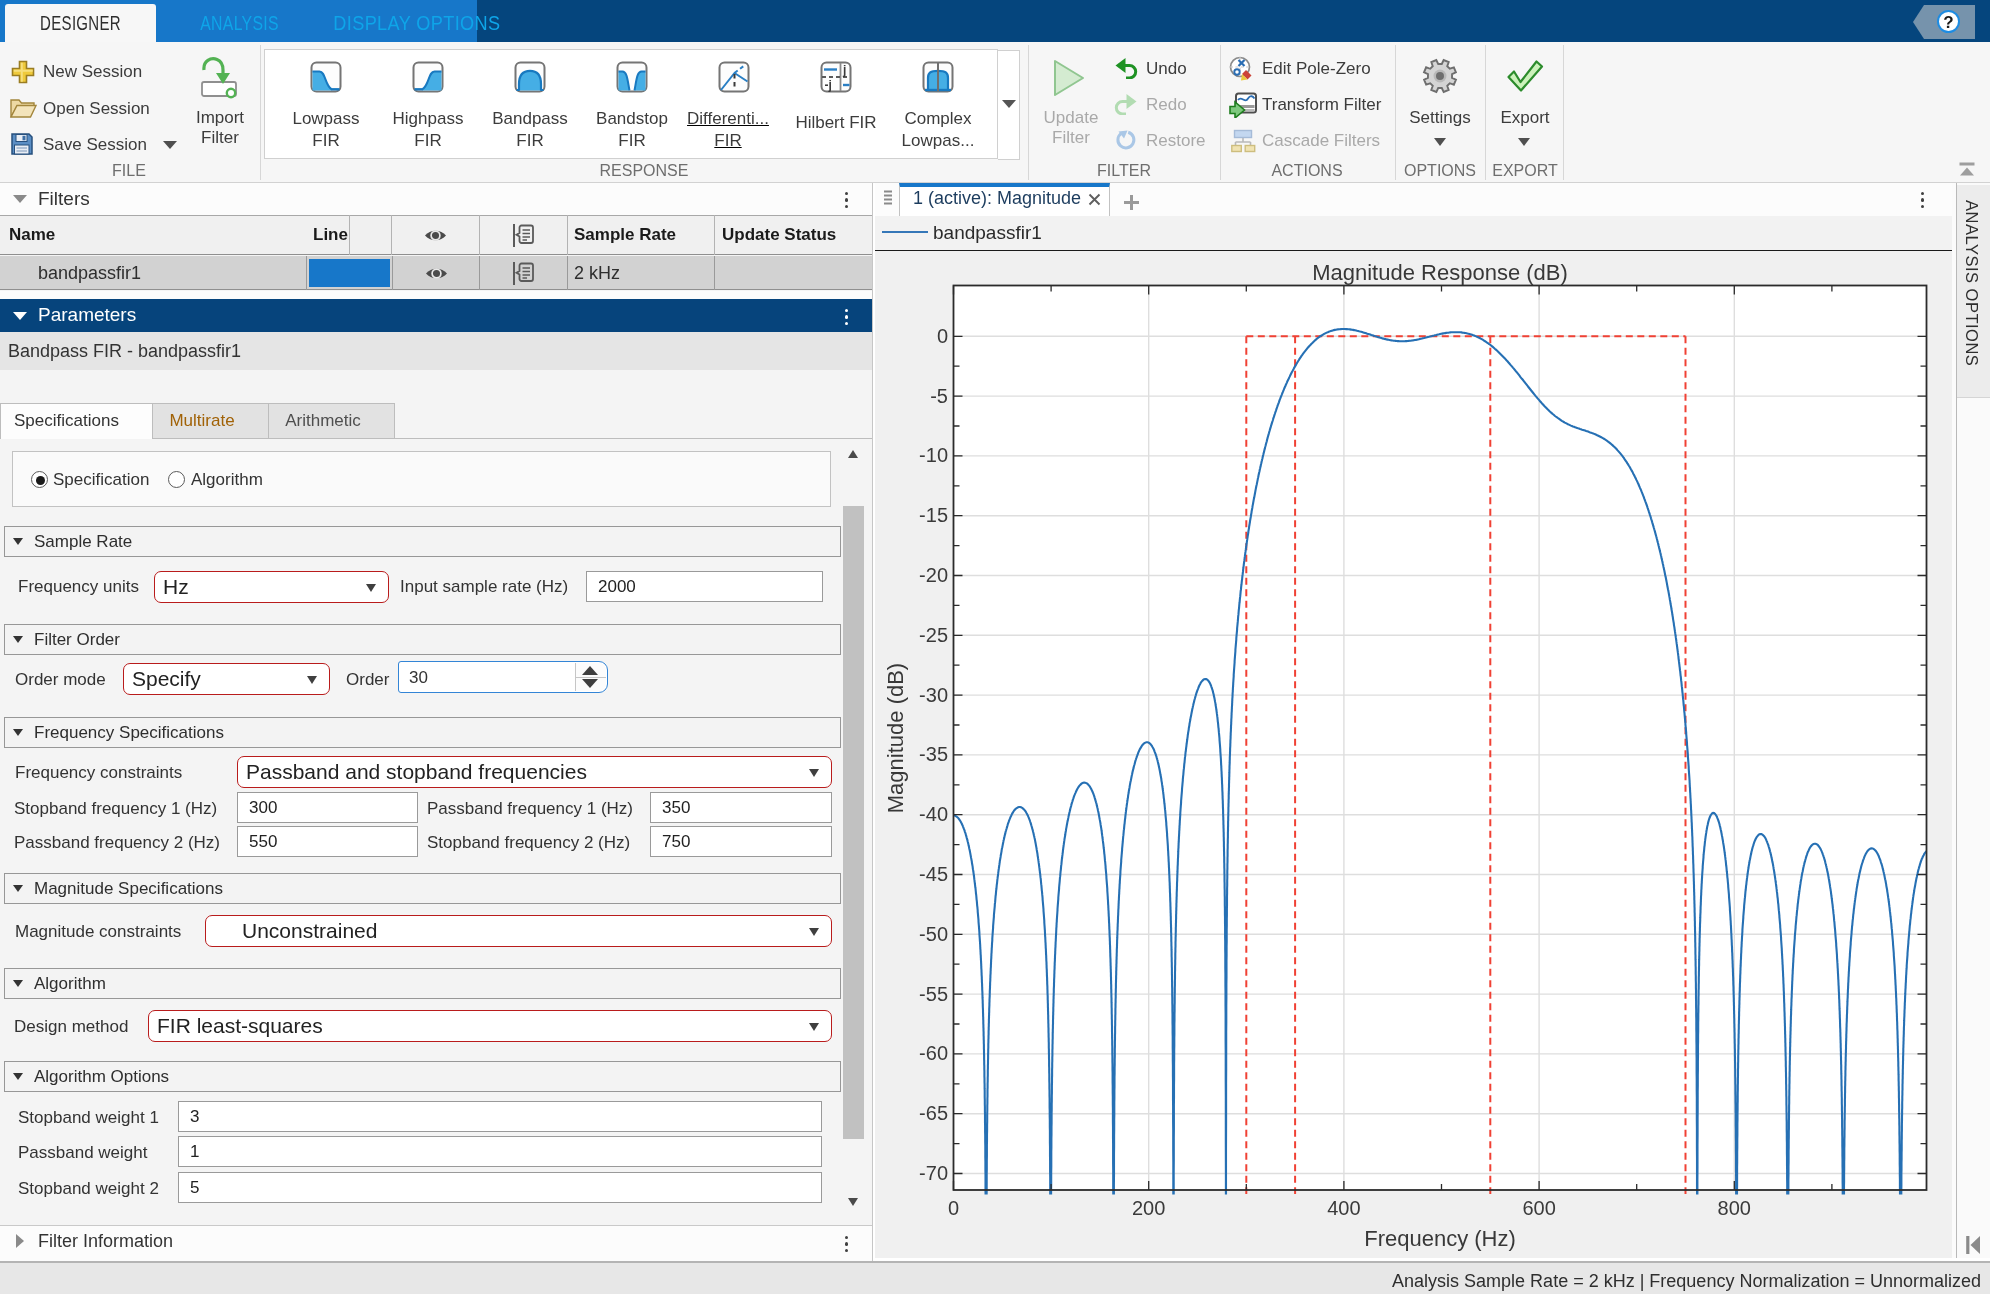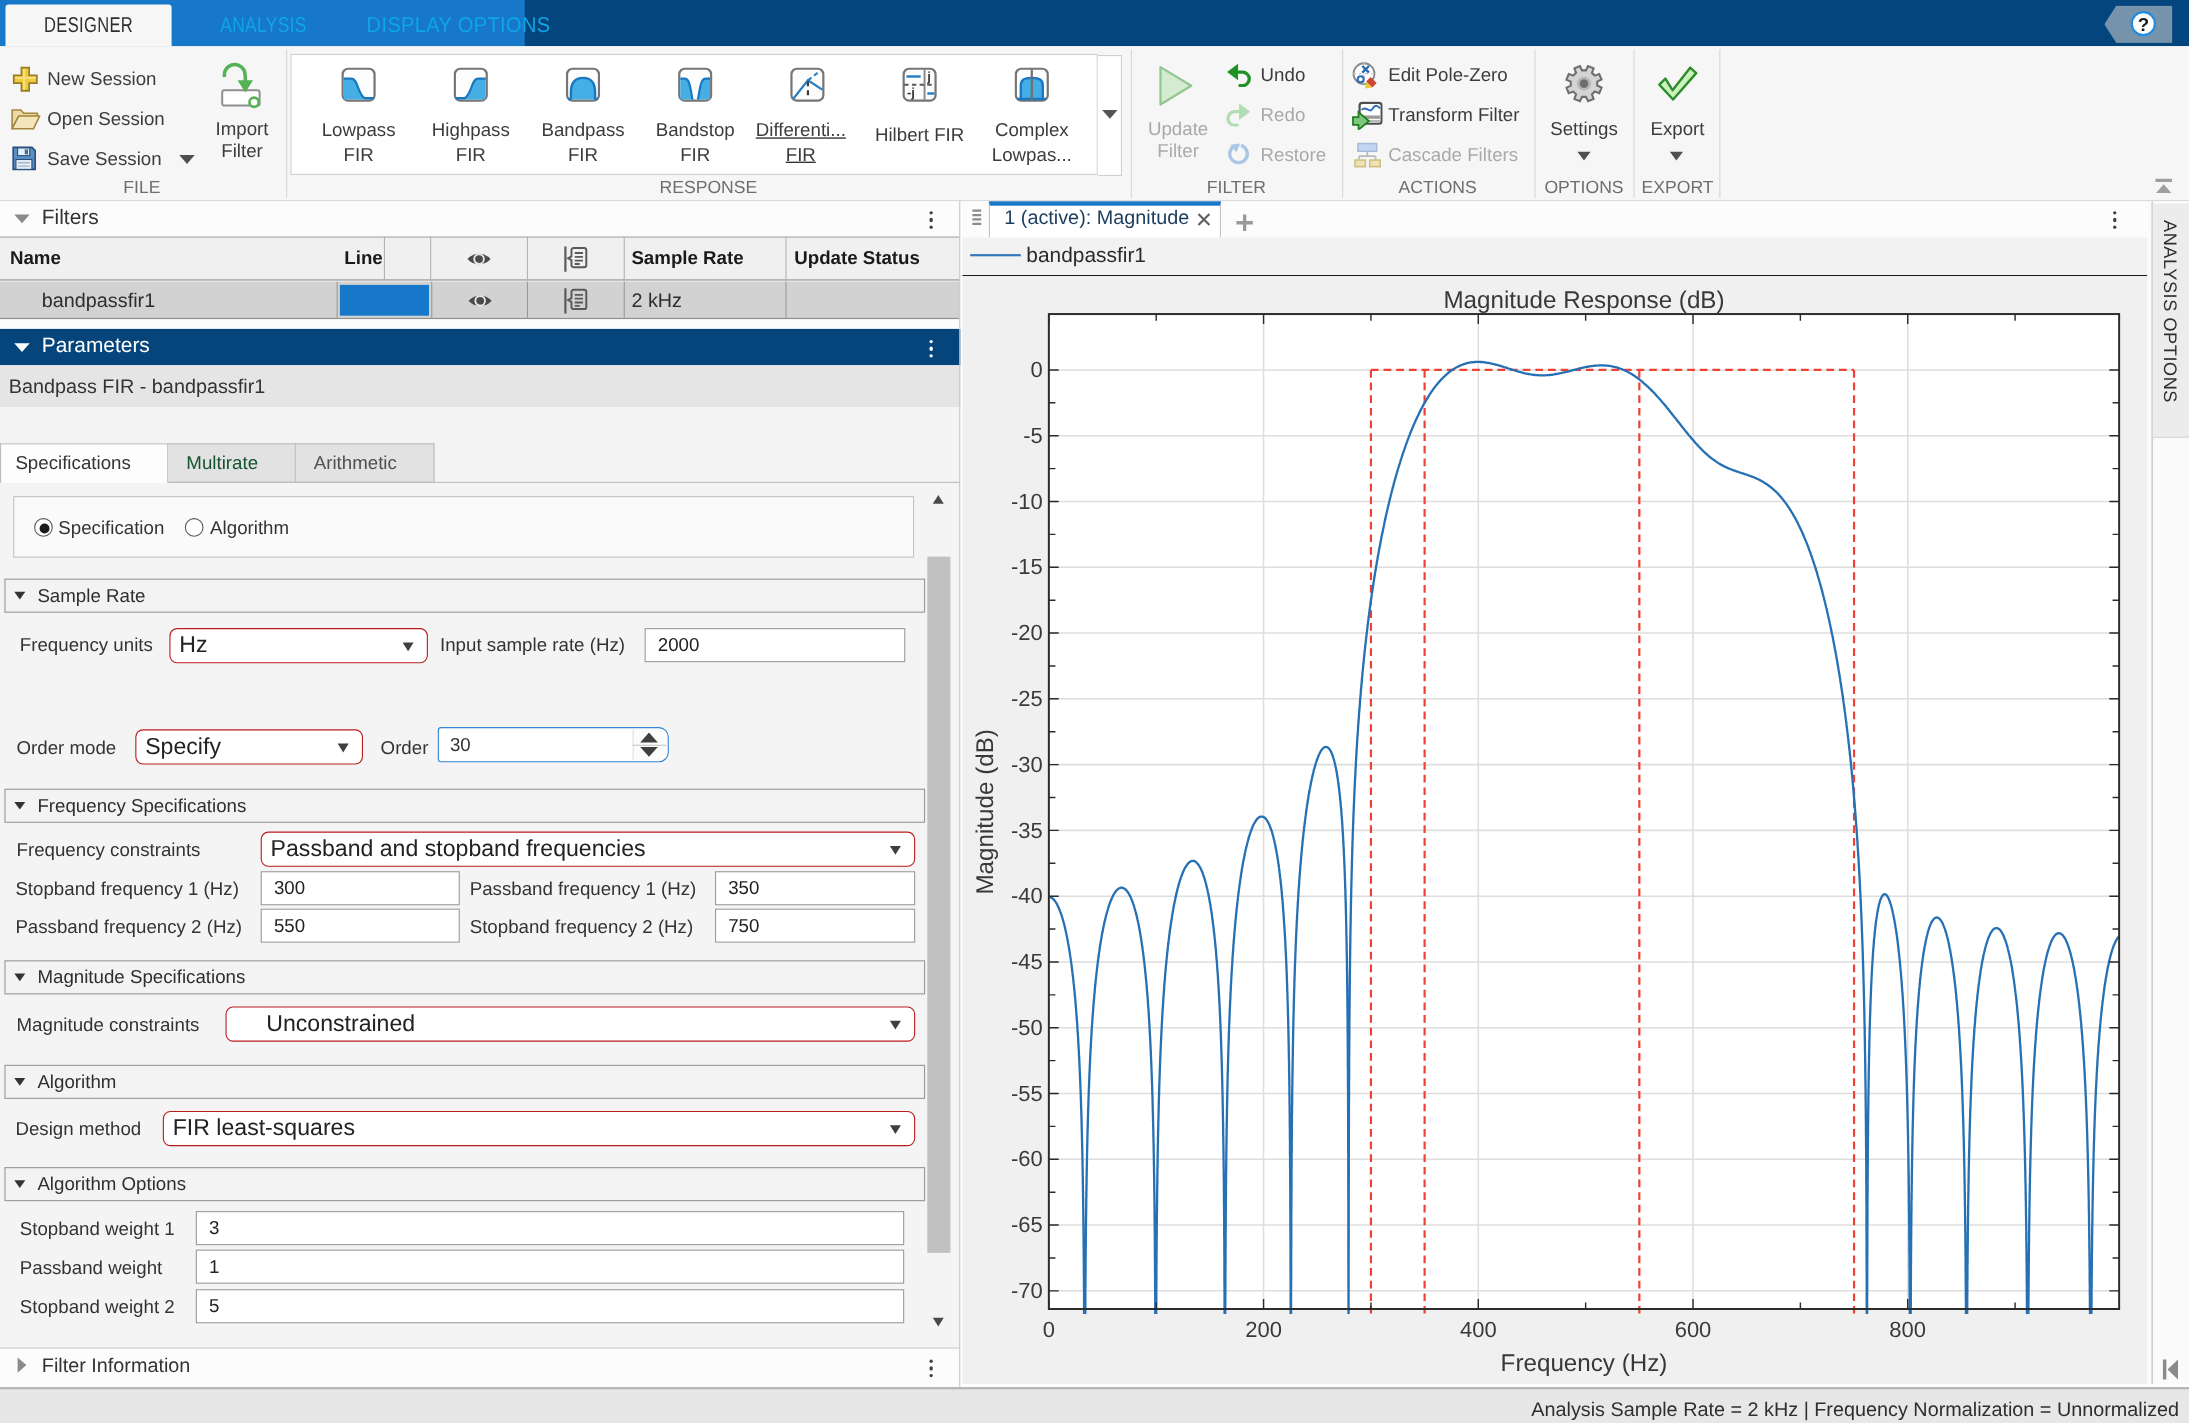--- a/index.html
+++ b/index.html
@@ -293,37 +293,38 @@
     <div class="abs" style="left:38px; top:5px; font-size:19px;">Parameters</div>
     <div class="dots3" style="left:845px; top:7px;">
         <div class="dot" style="background:#fff;"></div>
         <div class="dot" style="background:#fff;"></div>
         <div class="dot" style="background:#fff;"></div>
       </div>
   </div>
   <div class="abs" style="left:0; top:149px; width:873px; height:38px; background:#e5e5e5; display:flex; align-items:center; padding-left:8px; font-size:18px; color:#333;">Bandpass FIR - bandpassfir1</div>
 
   <div class="ptab" style="left:0; width:153px; background:#fdfdfd; border:1px solid #bdbdbd; border-bottom:none; color:#333; justify-content:flex-start; padding-left:13px;">Specifications</div>
-  <div class="ptab" style="left:153px; width:116px; background:#e2e2e2; border:1px solid #bdbdbd; border-left:none; color:#14532d; padding-right:17px;">Multirate</div>
+  <div class="ptab" style="left:153px; width:116px; background:#e2e2e2; border:1px solid #bdbdbd; border-left:none; color:#a16207; padding-right:17px;">Multirate</div>
   <div class="ptab" style="left:269px; width:126px; background:#e2e2e2; border:1px solid #bdbdbd; border-left:none; color:#4f4f4f; padding-right:17px;">Arithmetic</div>
   <div class="abs" style="left:153px; top:254.5px; width:720px; height:1px; background:#bdbdbd;"></div>
 
 <div class="abs" style="left:12px; top:268px; width:819px; height:56px; background:#fafafa; border:1px solid #c2c2c2;"></div>
 <div class="abs" style="left:31px; top:288px; width:17px; height:17px; border-radius:50%; border:1.5px solid #5a5a5a; background:#fff;"></div>
 <div class="abs" style="left:36px; top:293px; width:9px; height:9px; border-radius:50%; background:#1a1a1a;"></div>
 <div class="flabel" style="left:53px; top:287px;">Specification</div>
 <div class="abs" style="left:168px; top:288px; width:17px; height:17px; border-radius:50%; border:1.5px solid #5a5a5a; background:#fff;"></div>
 <div class="flabel" style="left:191px; top:287px;">Algorithm</div>
 
 <div class="secthead" style="top:343px;"><span class="tri"></span>Sample Rate</div>
 <div class="flabel" style="left:18px; top:394px;">Frequency units</div>
 <div class="dd" style="left:154px; top:388px; width:235px; height:32px;">Hz<span class="arr"></span></div>
 <div class="flabel" style="left:400px; top:394px;">Input sample rate (Hz)</div>
 <div class="inp" style="left:586px; top:388px; width:237px; height:31px;">2000</div>
 
+<div class="secthead" style="top:441px;"><span class="tri"></span>Filter Order</div>
 <div class="flabel" style="left:15px; top:487px;">Order mode</div>
 <div class="dd" style="left:123px; top:480px; width:207px; height:32px;">Specify<span class="arr"></span></div>
 <div class="flabel" style="left:346px; top:487px;">Order</div>
 <div class="abs" style="left:398px; top:478px; width:210px; height:32px; border:1.8px solid #3385d6; border-radius:3px 9px 9px 3px; background:#fff;"></div>
 <div class="flabel" style="left:409px; top:485px;">30</div>
 <div class="abs" style="left:575px; top:480px; width:31px; height:28px; border-left:1px solid #c6c6c6; background:#fcfcfc; border-radius:0 7px 7px 0;"></div>
 <div class="abs" style="left:575px; top:493.5px; width:31px; height:1px; background:#c6c6c6;"></div>
 <div class="abs" style="left:582px; top:483px; width:0; height:0; border-left:8px solid transparent; border-right:8px solid transparent; border-bottom:9px solid #3f3f3f;"></div>
 <div class="abs" style="left:582px; top:496px; width:0; height:0; border-left:8px solid transparent; border-right:8px solid transparent; border-top:9px solid #3f3f3f;"></div>
 

